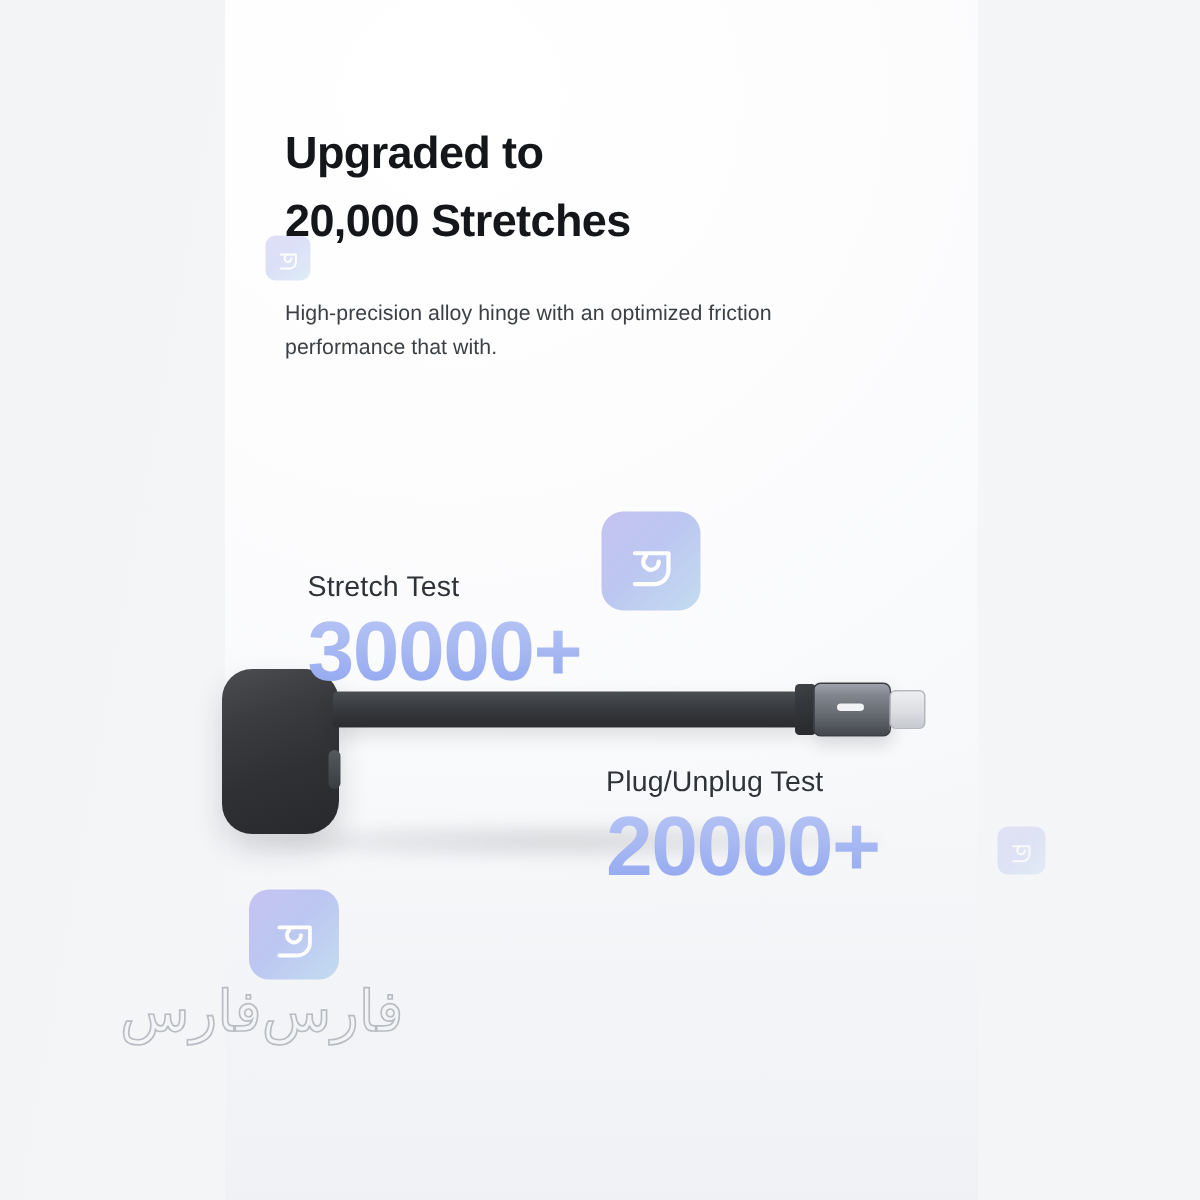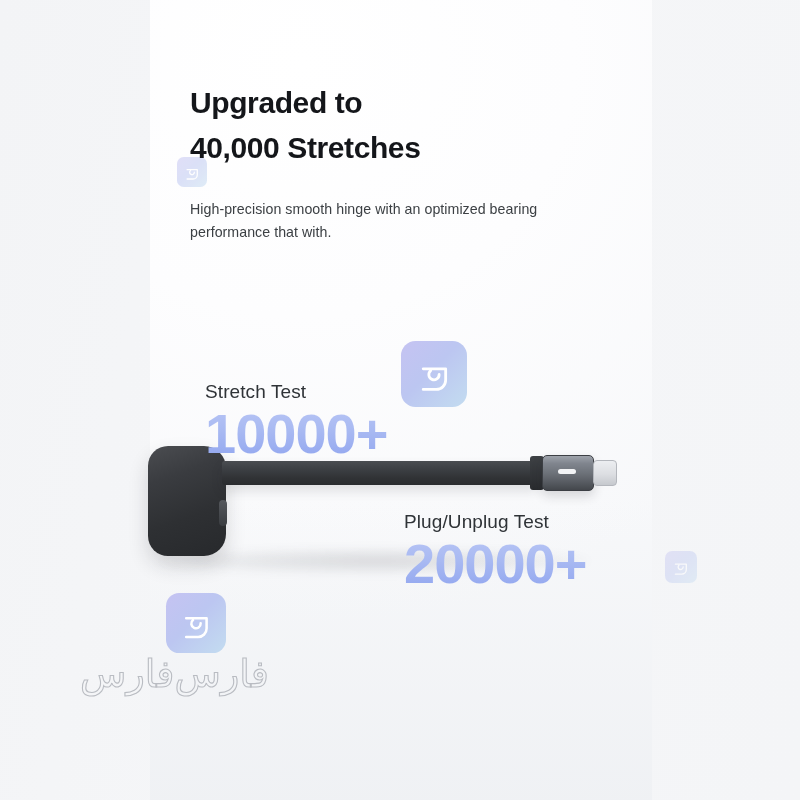--- a/index.html
+++ b/index.html
@@ -231,31 +231,31 @@
     <div id="cable-body-notch"></div>
     <div id="cable-cord"></div>
     <div id="cable-collar"></div>
     <div id="cable-shell"></div>
     <div id="cable-shell-slot"></div>
     <div id="cable-tip"></div>
   </div>
 
   <div id="headline">
     <div class="h-line">Upgraded to</div>
-    <div class="h-line">40,000 Stretches</div>
+    <div class="h-line">20,000 Stretches</div>
   </div>
 
   <div id="subcopy">
-    <div class="sub-line">High-precision smooth hinge with an optimized bearing</div>
+    <div class="sub-line">High-precision alloy hinge with an optimized friction</div>
     <div class="sub-line">performance that with.</div>
   </div>
 
   <div class="stat" id="stat-stretch">
     <div class="stat-label">Stretch Test</div>
-    <div class="stat-value">10000+</div>
+    <div class="stat-value">30000+</div>
   </div>
 
   <div class="stat" id="stat-plug">
     <div class="stat-label">Plug/Unplug Test</div>
     <div class="stat-value">20000+</div>
   </div>
 
   <div class="badge" id="badge-head">
     <svg viewBox="0 0 48 48" aria-hidden="true">
       <circle cx="24" cy="8" r="2.6" stroke-width="0" fill="#ffffff"></circle>

